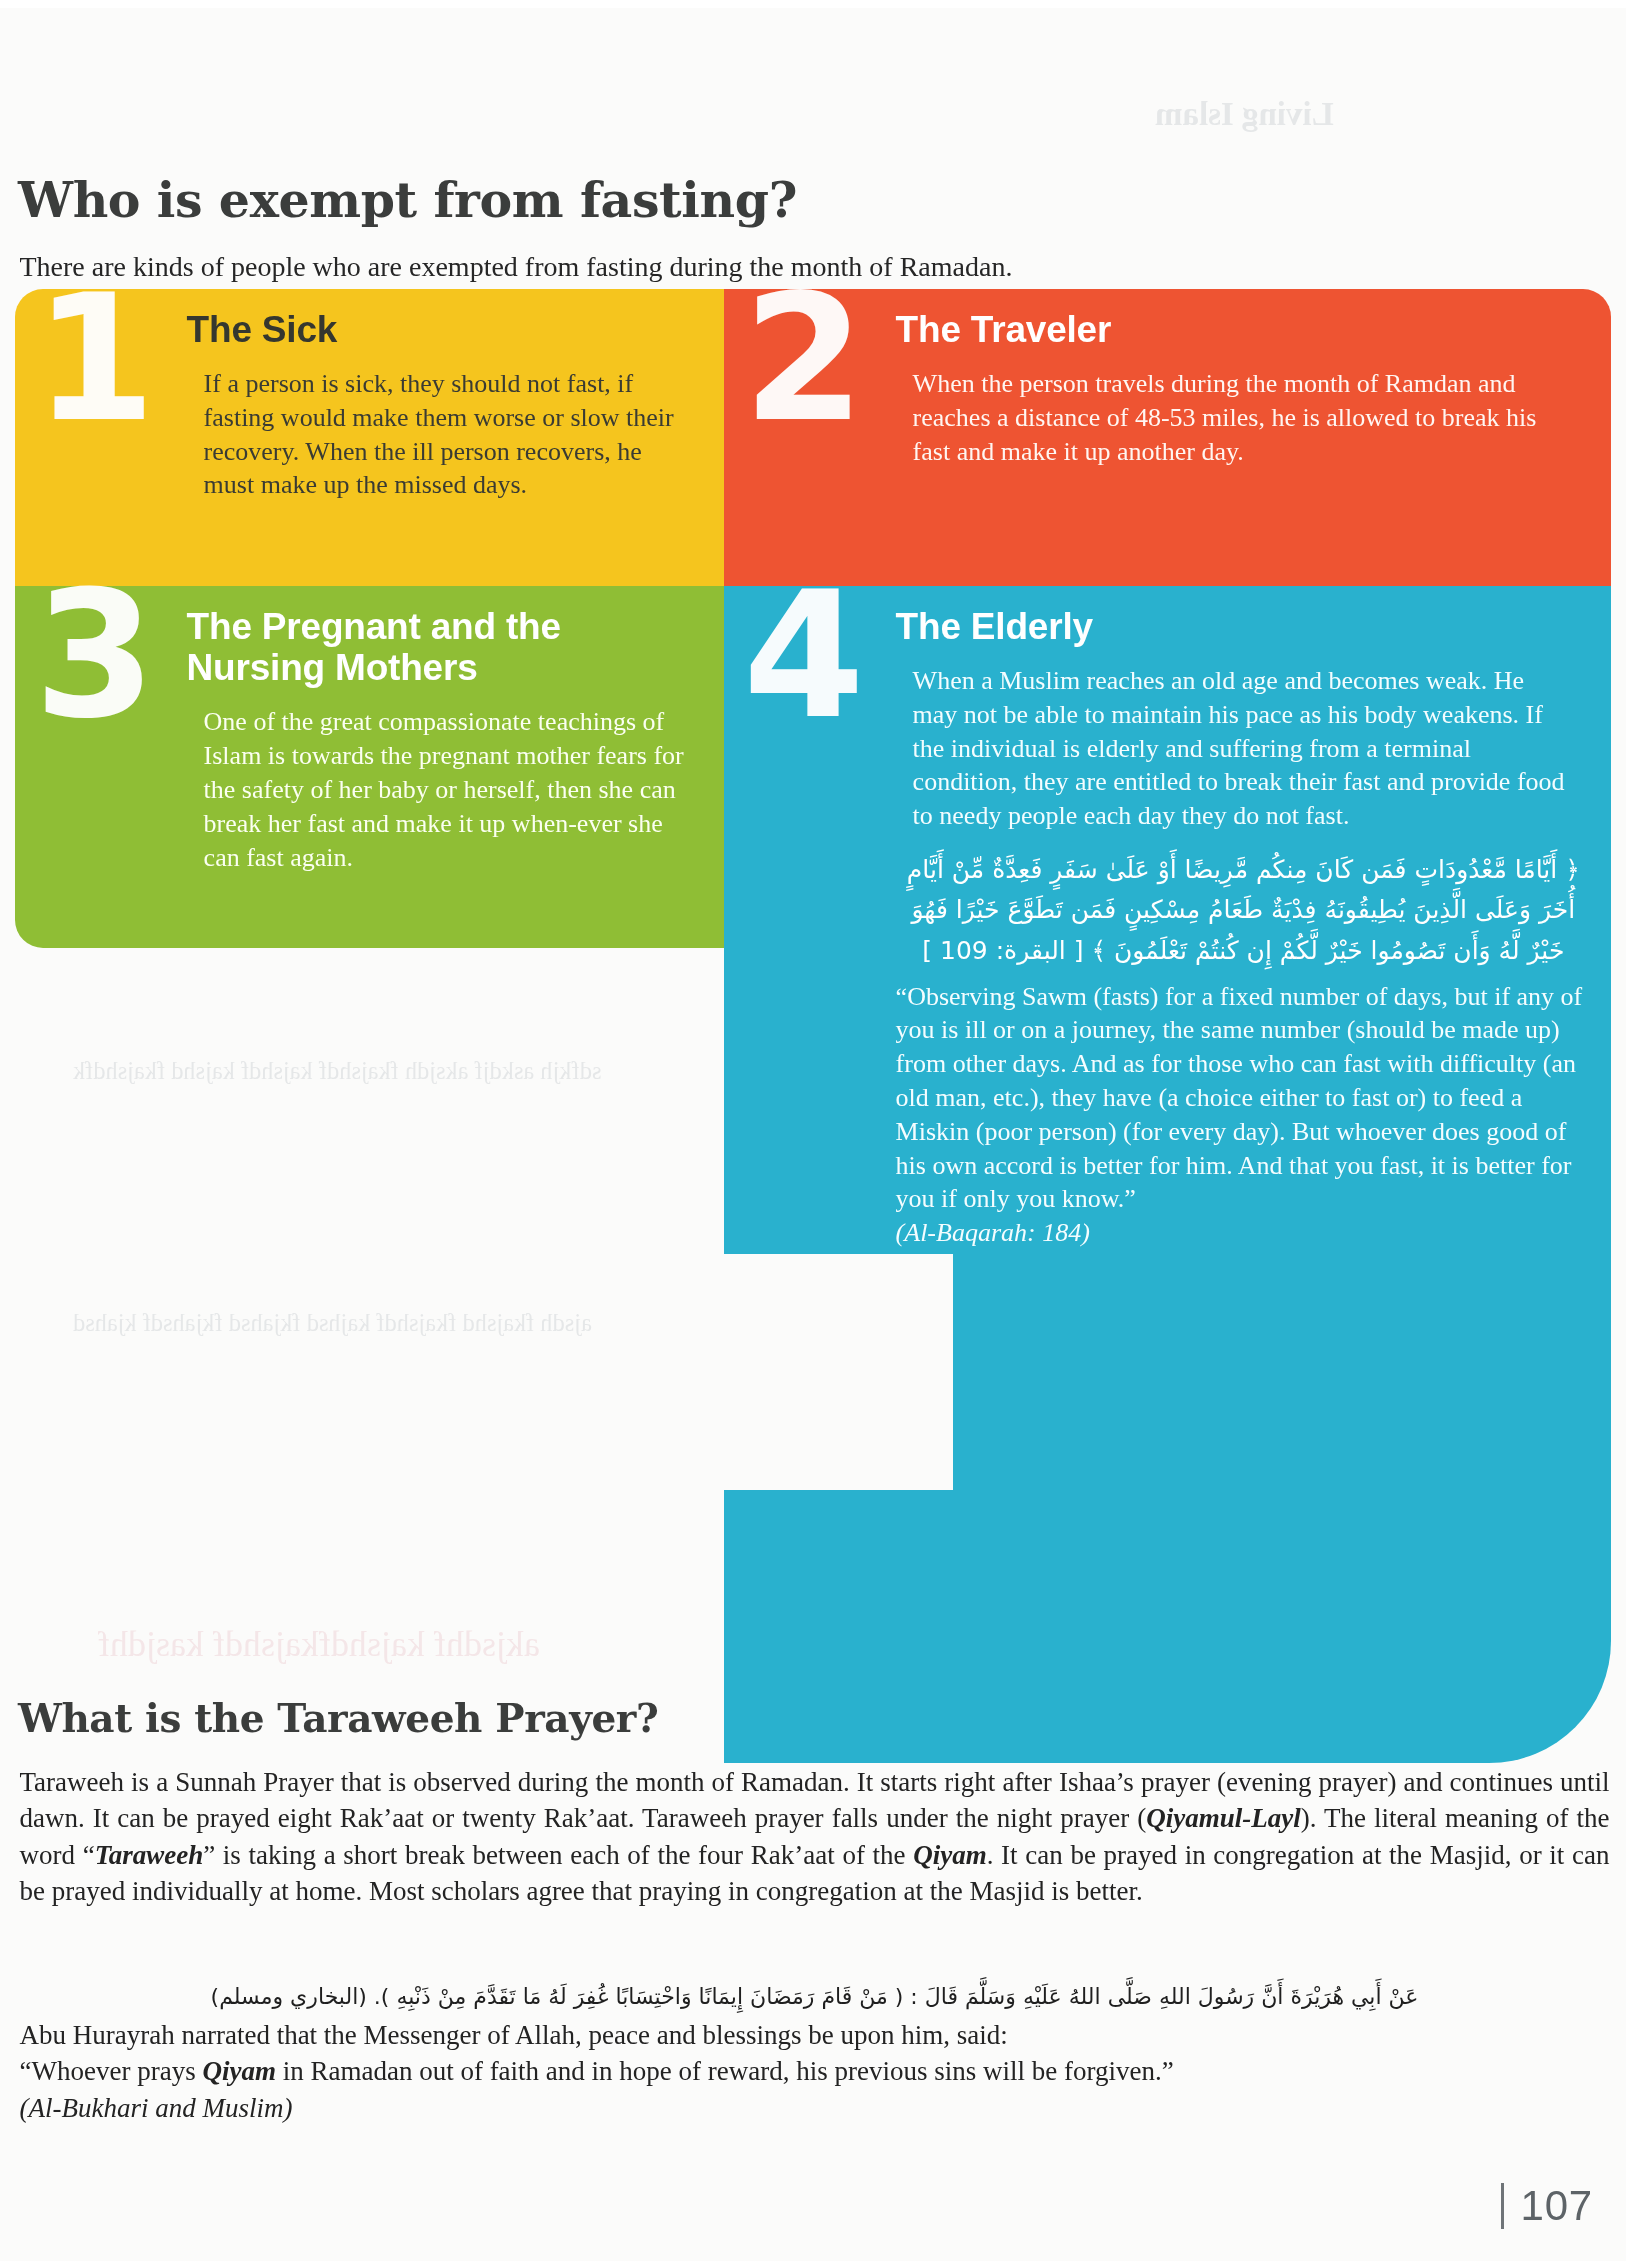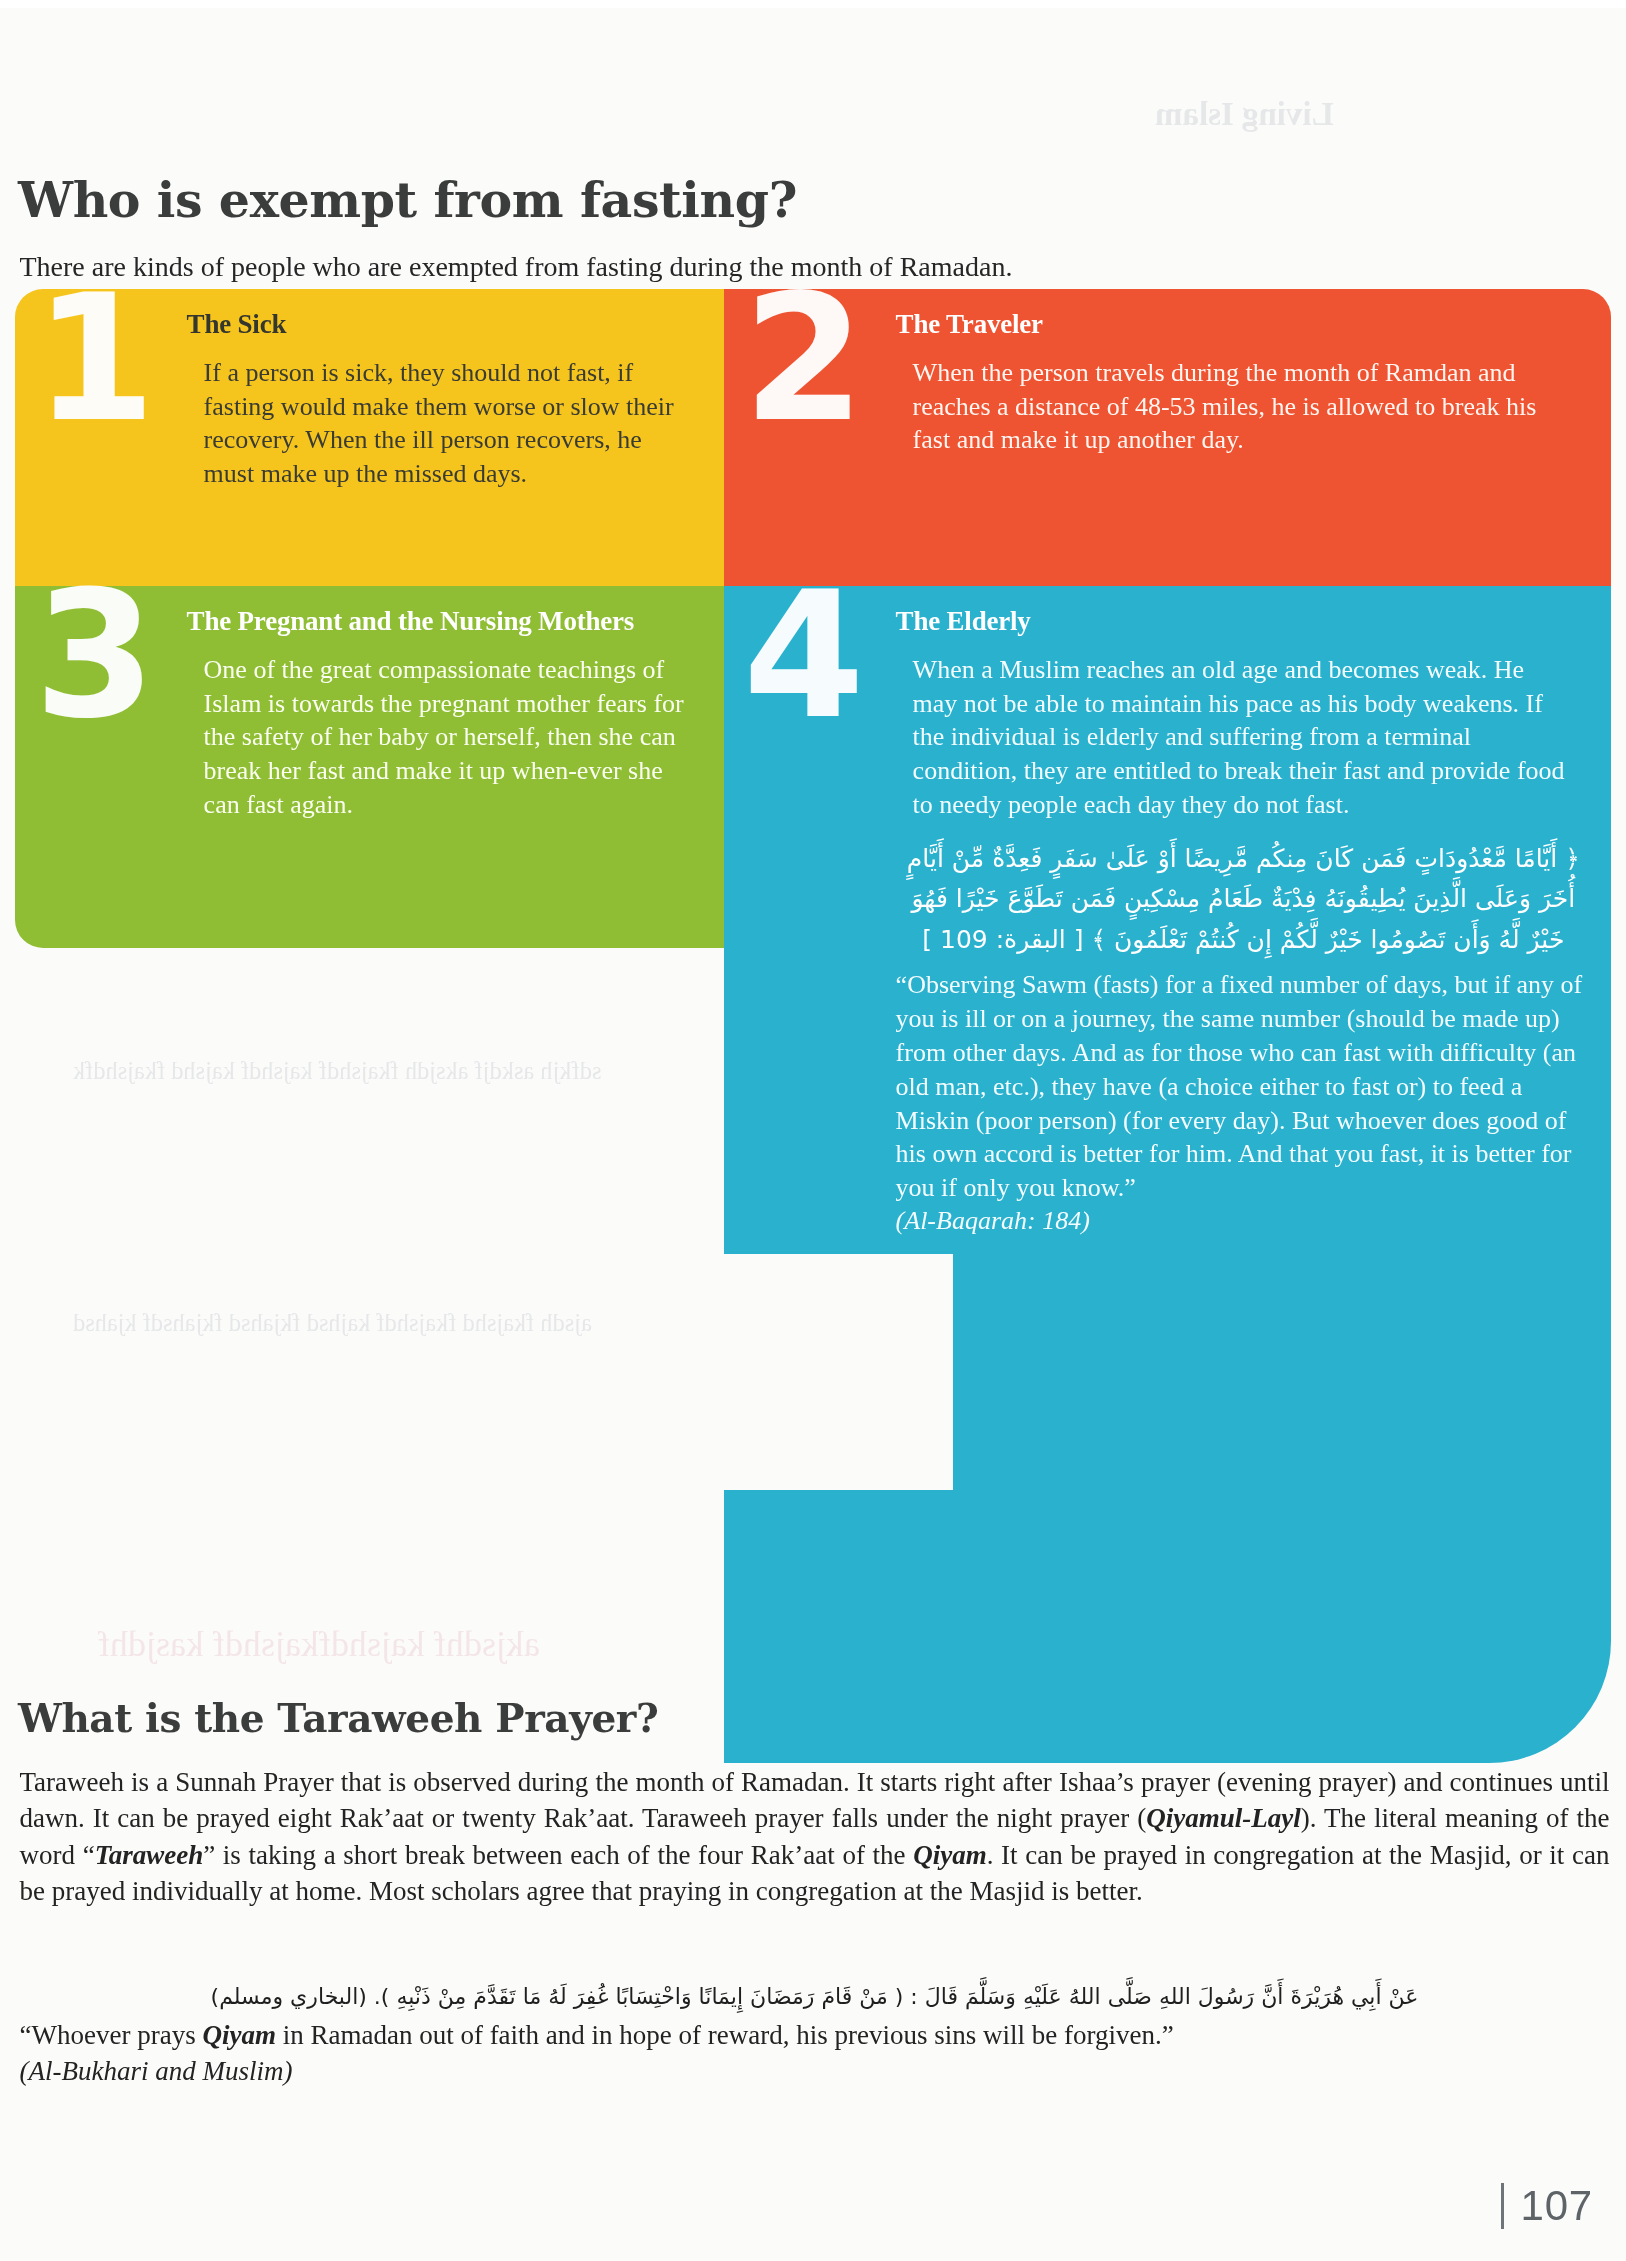--- a/index.html
+++ b/index.html
@@ -82,23 +82,23 @@
     top: -4.9px;
     opacity: 0.96;
   }
   .boxbody {
     position: absolute;
     left: 172px;
     top: 19.5px;
     right: 18px;
   }
   .boxhead {
-    font-family: Liberation Serif, serif;
+    font-family: Liberation Sans, sans-serif;
     font-weight: bold;
-    font-size: 27px;
+    font-size: 37px;
     line-height: 1.12;
     margin: 0 0 3.3px 0;
     letter-spacing: -0.2px;
   }
   .boxtext {
     font-family: "Liberation Serif", serif;
     font-size: 26px;
     line-height: 1.30;
     margin: 17px;
   }
@@ -293,20 +293,21 @@
 
   <div id="box-4-notch"></div>
 
   <h1 class="h1" id="title-taraweeh" style="color: rgb(59, 61, 60);">What is the Taraweeh Prayer?</h1>
 
   <p id="body-copy"><span>Taraweeh is a Sunnah Prayer that is observed during the month of Ramadan. It starts right after Ishaa’s prayer (evening prayer) and continues until dawn. It can be prayed eight Rak’aat or twenty Rak’aat. Taraweeh prayer falls under the night prayer (</span><span class="bi">Qiyamul-Layl</span><span>).  The literal meaning of the word “</span><span class="bi">Taraweeh</span><span>” is taking a short break between each of the four Rak’aat of the </span><span class="bi">Qiyam</span><span>. It can be prayed in congregation at the Masjid, or it can be prayed individually at home. Most scholars agree that praying in congregation at the Masjid is better.</span></p>
 
   <div id="hadith-ar">عَنْ أَبِي هُرَيْرَةَ أَنَّ رَسُولَ اللهِ صَلَّى اللهُ عَلَيْهِ وَسَلَّمَ قَالَ : ( مَنْ قَامَ رَمَضَانَ إِيمَانًا وَاحْتِسَابًا غُفِرَ لَهُ مَا تَقَدَّمَ مِنْ ذَنْبِهِ ). (البخاري ومسلم)</div>
 
   <div id="hadith-lines">
+    <div>Abu Hurayrah narrated that the Messenger of Allah, peace and blessings be upon him, said:</div>
     <div><span>“Whoever prays </span><span class="bi">Qiyam</span><span> in Ramadan out of faith and in hope of reward, his previous sins will be forgiven.”</span></div>
     <div style="font-style:italic;">(Al-Bukhari and Muslim)</div>
   </div>
 
   <div id="folio">
     <div id="folio-rule"></div>
     <div id="folio-num" style="color: rgb(93, 99, 103);">107</div>
   </div>
 
 </div>

